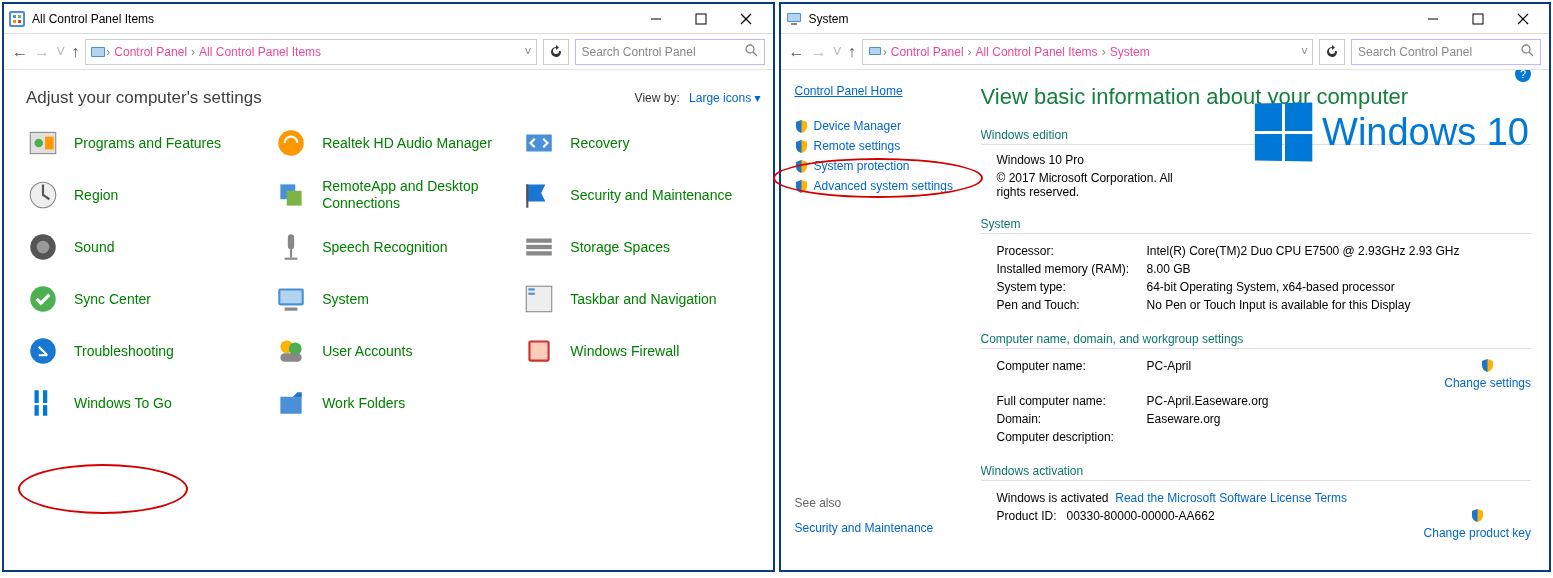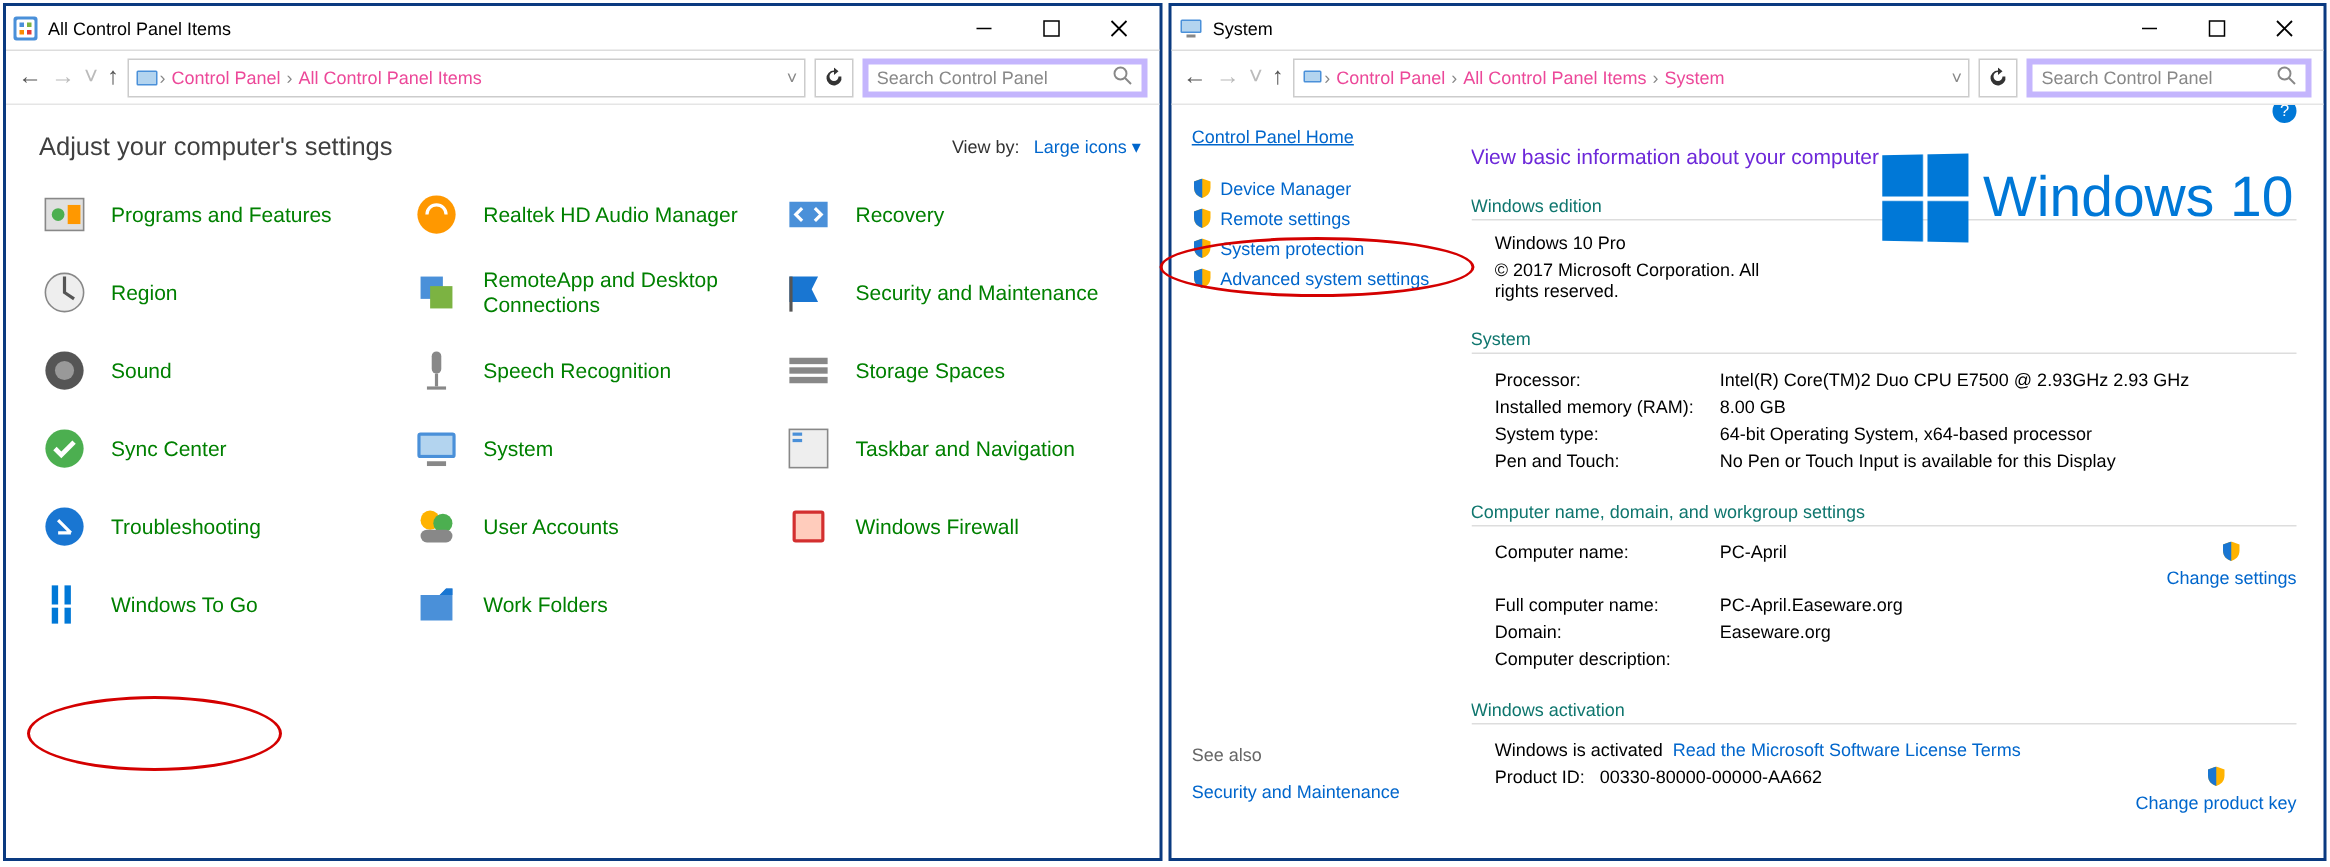--- a/index.html
+++ b/index.html
@@ -12,41 +12,41 @@
 .winbtn { width: 45px; height: 28px; display: flex; align-items: center; justify-content: center; font-size: 14px; }
 .winbtn svg { width: 12px; height: 12px; }
 .navrow { display: flex; align-items: center; height: 36px; padding: 0 8px; gap: 6px; border-bottom: 1px solid #e5e5e5; }
 .navarrows { display: flex; align-items: center; gap: 6px; color: #555; }
 .navarrows .dis { color: #bbb; }
 .addrbar { flex: 1; display: flex; align-items: center; border: 1px solid #ccc; height: 26px; padding: 0 4px; font-size: 12px; }
 .addrbar .crumb { color: #ec4899; padding: 0 4px; }
 .addrbar .sep { color: #888; }
 .addrbar .spacer { flex: 1; }
 .refreshbtn { width: 26px; height: 26px; border: 1px solid #ccc; display: flex; align-items: center; justify-content: center; }
-.searchbox { width: 190px; height: 26px; border: 4px solid #c4b5fd; display: flex; align-items: center; padding: 0 6px; font-size: 12px; color: #888; }
+.searchbox { width: 190px; height: 26px; border: 1px solid #c4b5fd; display: flex; align-items: center; padding: 0 6px; font-size: 12px; color: #888; }
 .searchbox .sico { margin-left: auto; }
 .body { flex: 1; display: flex; min-height: 0; }
 .cp-content { flex: 1; padding: 18px 12px 12px 22px; overflow: auto; }
 .cp-header { display: flex; align-items: center; margin-bottom: 18px; }
 .cp-header h1 { font-size: 17px; font-weight: 400; color: #404040; flex: 1; }
 .viewby { font-size: 12px; color: #333; }
 .viewby .link { color: #0066cc; margin-left: 6px; }
 .cp-grid { display: grid; grid-template-columns: 1fr 1fr 1fr; row-gap: 18px; column-gap: 10px; }
 .cp-item { display: flex; align-items: center; gap: 14px; font-size: 14px; color: #008000; cursor: default; position: relative; }
 .cp-item .cico { width: 34px; height: 34px; flex-shrink: 0; }
 .cp-item .label { line-height: 1.2; }
 .circle { position: absolute; border: 2px solid #d40000; border-radius: 50%; pointer-events: none; }
 
 .sys-body { flex: 1; display: flex; }
 .sys-left { width: 200px; padding: 14px 10px 10px 14px; font-size: 12px; }
 .sys-left .home { color: #0066cc; margin-bottom: 18px; display: block; text-decoration: underline; }
-.sys-left .navlink { display: flex; align-items: flex-start; gap: 6px; color: #0066cc; padding: 3px 0; position: relative; }
+.sys-left .navlink { display: flex; align-items: center; gap: 6px; color: #0066cc; padding: 3px 0; position: relative; }
 .sys-left .seealso-h { color: #666; margin-top: 300px; margin-bottom: 8px; }
 .sys-right { flex: 1; padding: 14px 18px 10px 0; font-size: 12px; position: relative; overflow: auto; }
-.sys-right h1 { font-size: 14px; font-weight: 400; color: #6d28d9; margin-bottom: 18px; margin-top: 12px; }
+.sys-right h1 { font-size: 22px; font-weight: 400; color: #15803d; margin-bottom: 18px; }
 .group { margin-bottom: 18px; }
 .group .ghead { font-size: 12px; color: #0f766e; border-bottom: 1px solid #ddd; padding-bottom: 2px; margin-bottom: 8px; }
 .group .row { display: flex; padding: 2px 0 2px 16px; }
 .group .row .k { width: 150px; color: #000; }
 .group .row .v { flex: 1; color: #000; }
 .winlogo { position: absolute; right: 20px; top: 33px; display: flex; align-items: center; gap: 10px; }
 .winlogo .sq { width: 58px; height: 58px; display: grid; grid-template-columns: 1fr 1fr; grid-template-rows: 1fr 1fr; gap: 3px; transform: perspective(200px) rotateY(-8deg); }
 .winlogo .sq div { background: #0078d7; }
 .winlogo .txt { font-size: 38px; font-weight: 300; color: #0078d7; }
 .chglink { color: #0066cc; display: inline-flex; align-items: center; gap: 4px; float: right; flex-direction: column; }

